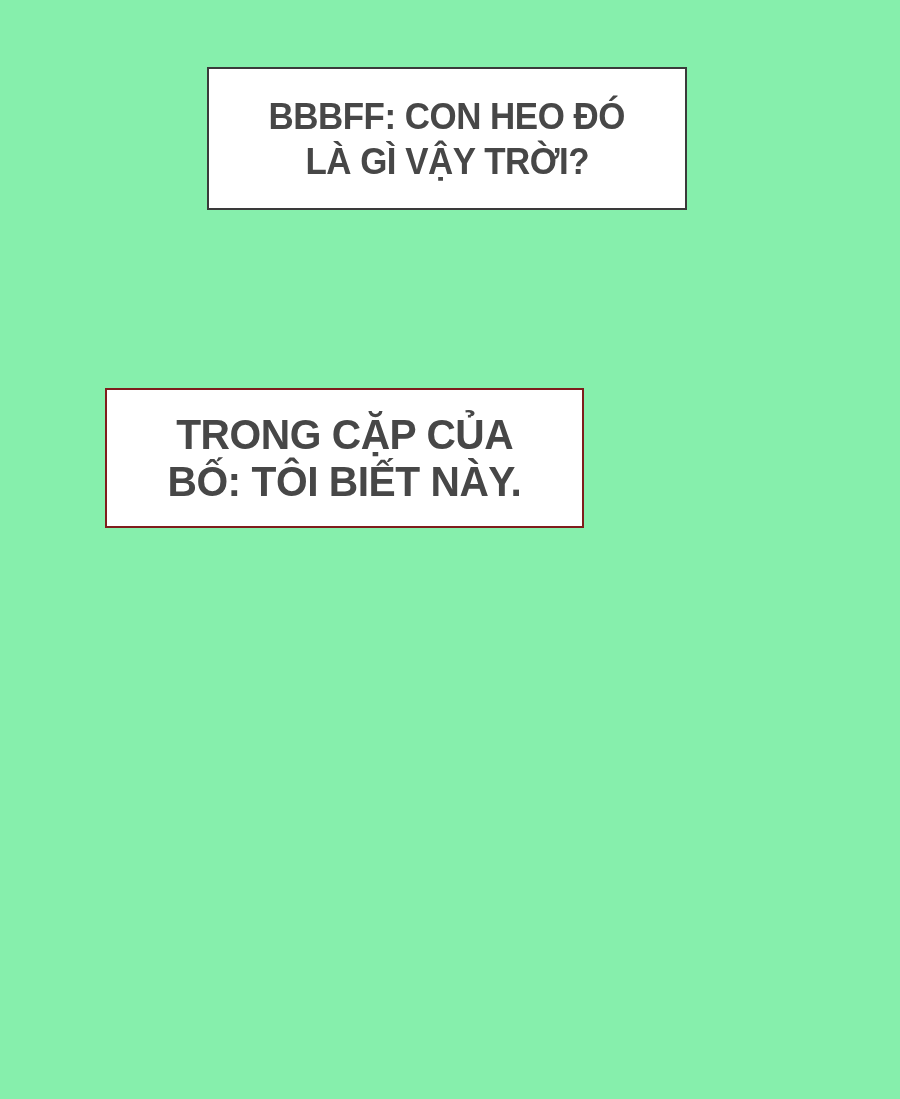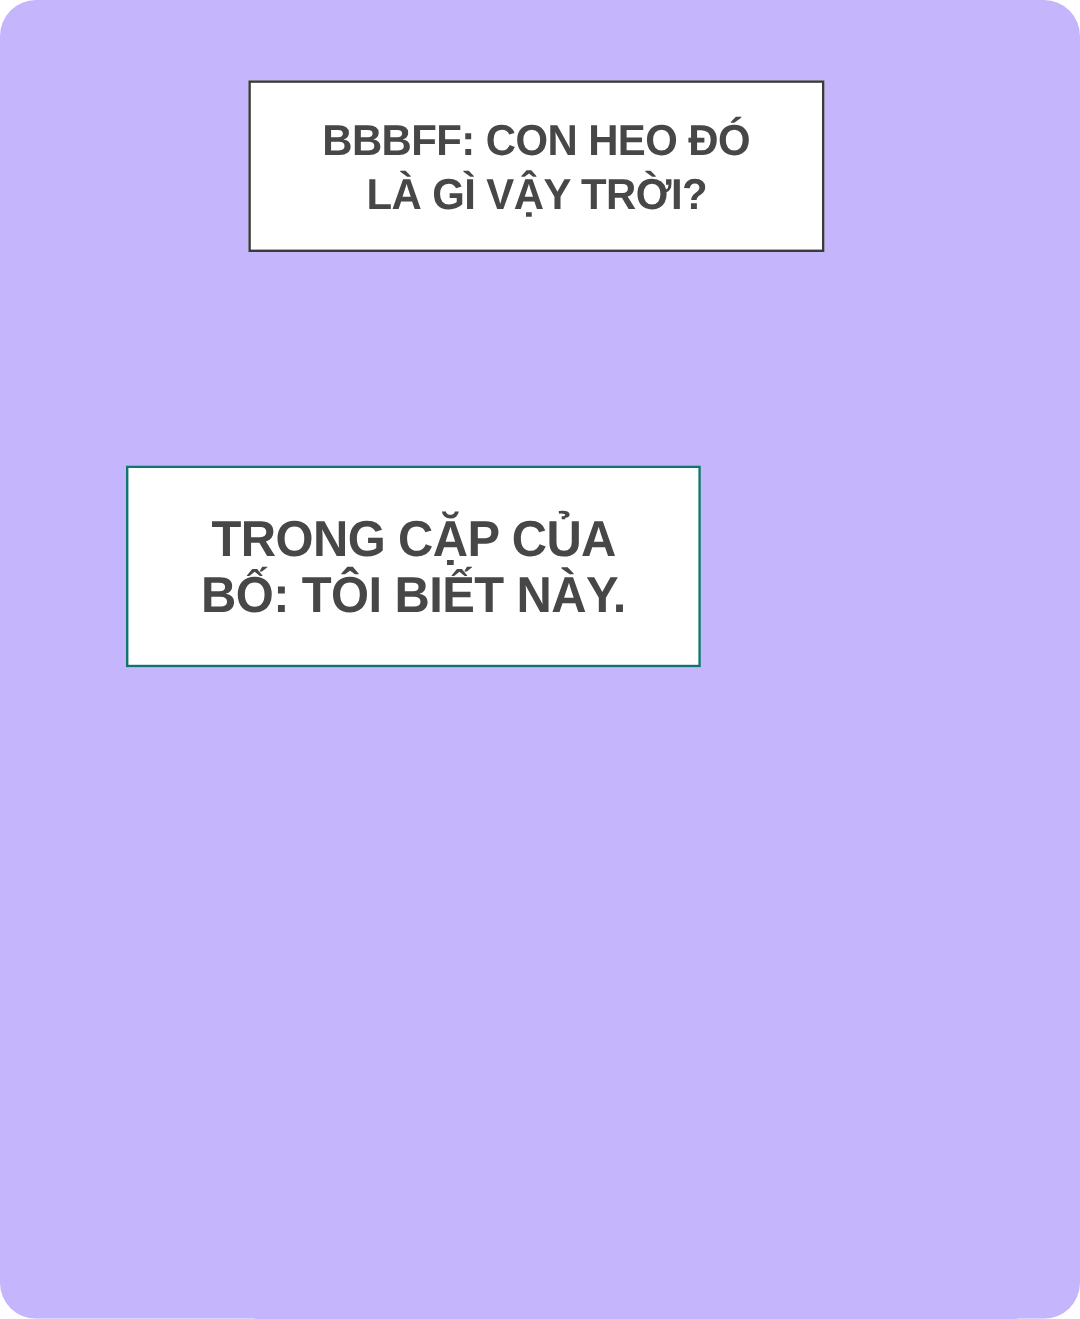--- a/index.html
+++ b/index.html
@@ -4,24 +4,23 @@
 <style>
   html, body {
     margin: 0;
     padding: 0;
     background: #ffffff;
   }
   #page {
     position: relative;
     width: 900px;
     height: 1099px;
-    background: #c4b5fd;
+    background: #86efac;
     overflow: hidden;
     font-family: "Liberation Sans", sans-serif;
-    border-radius: 30px;
   }
   .caption-box {
     position: absolute;
     box-sizing: border-box;
     background: #ffffff;
     display: flex;
     flex-direction: column;
     align-items: center;
     justify-content: center;
     text-align: center;
@@ -42,22 +41,22 @@
     border: 2px solid #3a3a3a;
   }
   #box-1 .caption-line {
     font-size: 36px;
     line-height: 45px;
   }
   #box-2 {
     left: 105px;
     top: 388px;
     width: 479px;
-    height: 168px;
-    border: 2px solid #0f766e;
+    height: 140px;
+    border: 2px solid #7f1d1d;
   }
   #box-2 .caption-line {
     font-size: 42px;
     line-height: 47px;
   }
   #box-3 {
     left: 167px;
     top: 716px;
     width: 703px;
     height: 235px;

